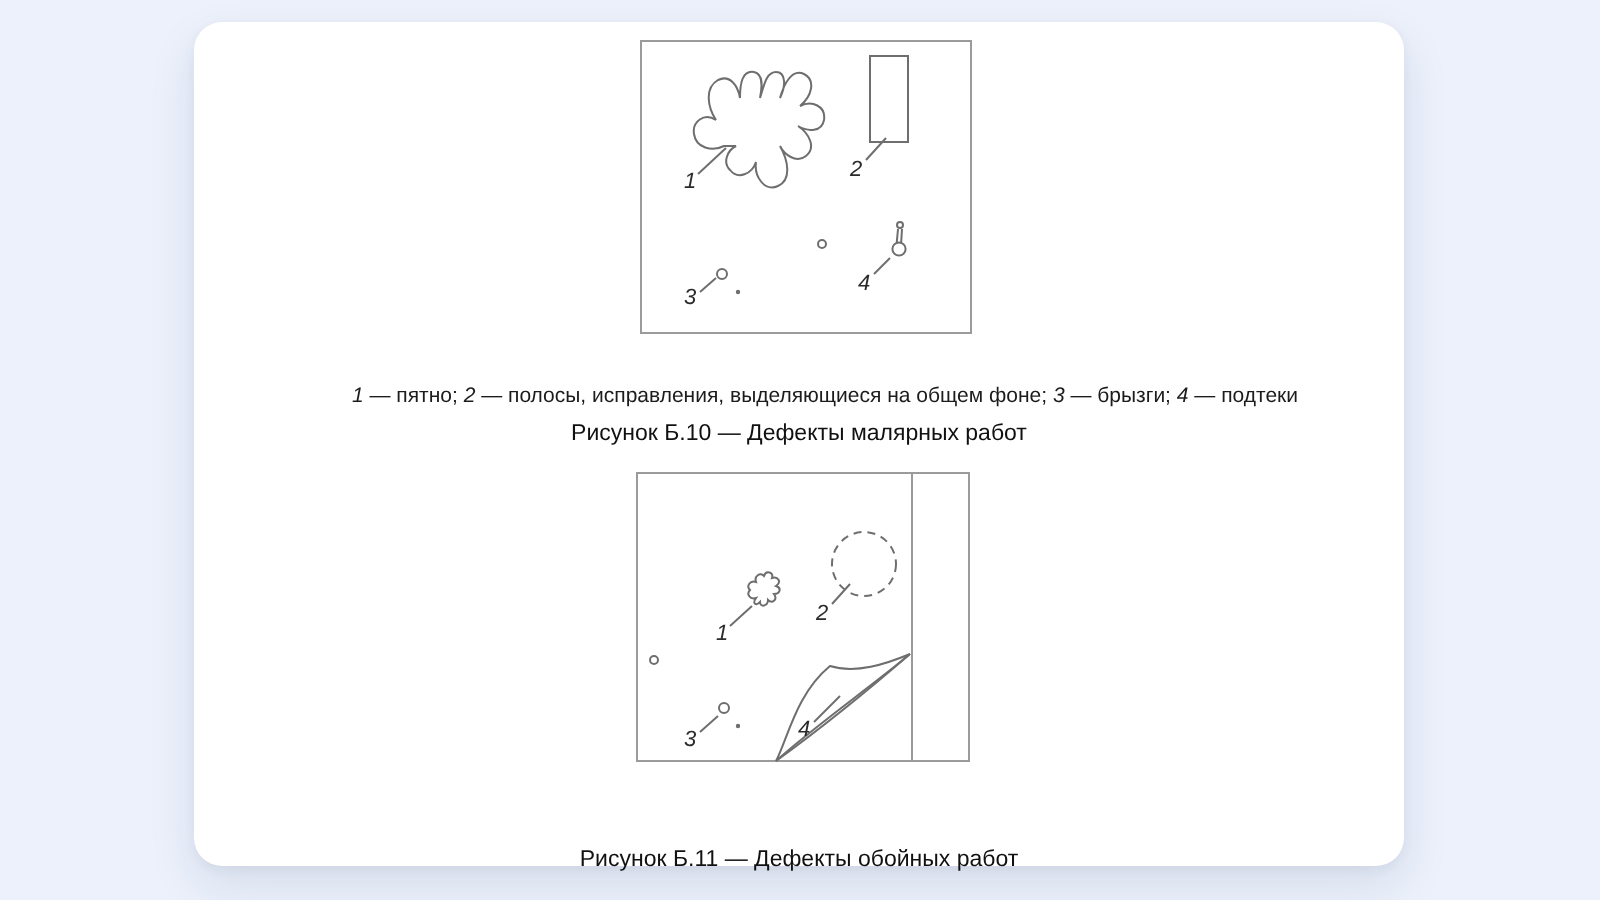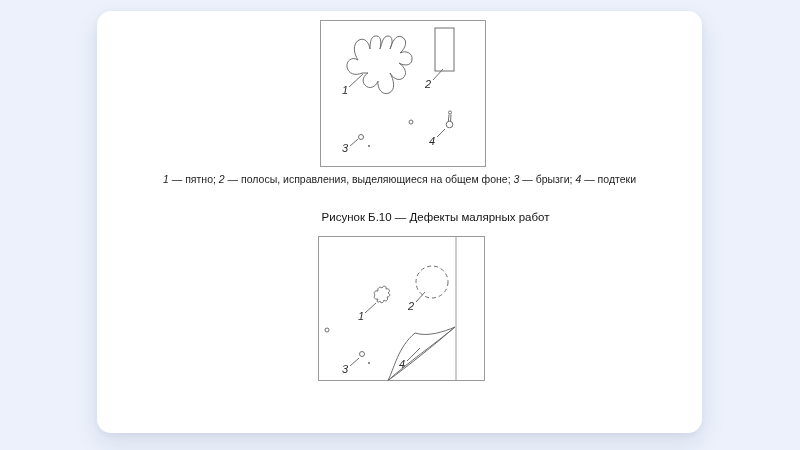--- a/index.html
+++ b/index.html
@@ -14,25 +14,25 @@
     box-shadow:0 10px 24px rgba(30,50,100,0.10), 0 2px 6px rgba(30,50,100,0.06);
   }
   .fig{position:absolute;}
   .fig1{left:223px;top:9px;}
   .fig2{left:221px;top:225px;}
   .cap{
     position:absolute;left:0;width:100%;text-align:center;
     font-size:10.5px;line-height:14px;color:#1c1c1c;white-space:nowrap;
   }
   .cap .it{font-style:italic;}
-  .cap1{top:161px;}
+  .cap1{top:180px;margin-left:13px;}
   .cap2{top:391px;}
   .ftitle{
     position:absolute;left:0;width:100%;text-align:center;
-    font-size:11.5px;line-height:13px;color:#111;white-space:nowrap;padding-left:36px;
+    font-size:11.5px;line-height:13px;color:#111;white-space:nowrap;
   }
   .ftitle1{top:200px;}
   .ftitle2{top:413px;}
   svg .ln{stroke:#6e6e6e;fill:none;stroke-width:1;}
   svg .bord{stroke:#9b9b9b;fill:none;stroke-width:1;}
   svg .lbl{
     font-family:"Liberation Sans", sans-serif;font-style:italic;
     font-size:11px;fill:#2b2b2b;
   }
   svg .dot{fill:#6e6e6e;stroke:none;}
@@ -121,14 +121,15 @@
     <line class="ln" x1="32" y1="130" x2="41" y2="122"></line>
     <text class="lbl" x="24" y="137">3</text>
 
     <path class="ln" d="M70,144.5 C76,133 80,111 97,97 C110,101 125,96 137,91 C118,107 88,128 70,144.5 Z"></path>
     <path class="ln" d="M137,91 C115,110 90,130 70,144.5"></path>
     <line class="ln" x1="89" y1="125" x2="102" y2="112"></line>
     <text class="lbl" x="81" y="132">4</text>
   </svg>
 
 
+  <div class="ftitle ftitle2">Рисунок Б.11 — Дефекты обойных работ</div>
 
 </div>
 
 </body></html>

